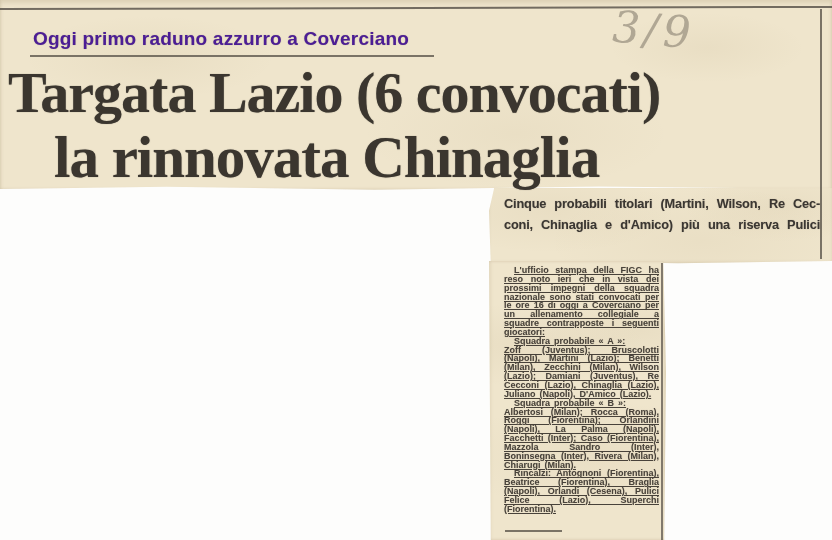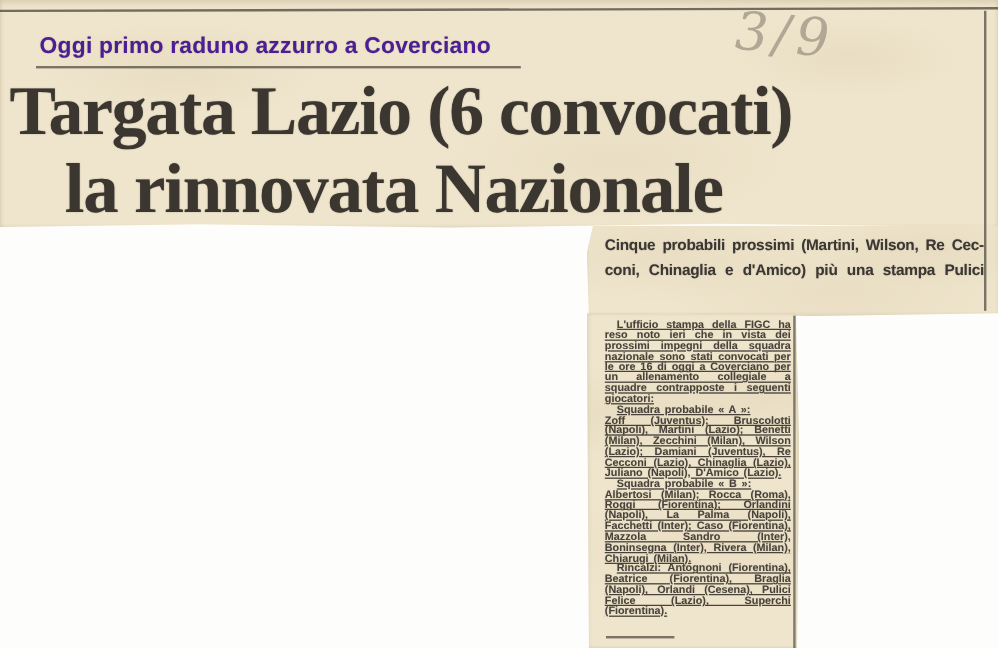--- a/index.html
+++ b/index.html
@@ -98,26 +98,26 @@
   <div class="rule kicker-underline"></div>
   <div class="rule rule-col"></div>
   <div class="rule rule-end"></div>
 
   <div class="kicker">Oggi primo raduno azzurro a Coverciano</div>
 
   <div class="handnote">3/9</div>
 
   <h1 class="headline">
     <span class="hl1">Targata Lazio (6 convocati)</span>
-    <span class="hl2">la rinnovata Nazionale</span>
+    <span class="hl2">la rinnovata Chinaglia</span>
   </h1>
 
   <div class="subtitle">
-    <div class="sline">Cinque probabili prossimi (Martini, Wilson, Re Cec-</div>
-    <div class="sline">coni, Chinaglia e d'Amico) più una stampa Pulici</div>
+    <div class="sline">Cinque probabili titolari (Martini, Wilson, Re Cec-</div>
+    <div class="sline">coni, Chinaglia e d'Amico) più una riserva Pulici</div>
   </div>
 
   <div class="bodycol">
     <p class="ind">L'ufficio stampa della FIGC ha reso noto ieri che in vista dei prossimi impegni della squadra nazionale sono stati convocati per le ore 16 di oggi a Coverciano per un allenamento collegiale a squadre contrapposte i seguenti giocatori:</p>
     <p class="ind">Squadra probabile « A »:</p>
     <p>Zoff (Juventus); Bruscolotti (Napoli), Martini (Lazio); Benetti (Milan), Zecchini (Milan), Wilson (Lazio); Damiani (Juventus), Re Cecconi (Lazio), Chinaglia (Lazio), Juliano (Napoli), D'Amico (Lazio).</p>
     <p class="ind">Squadra probabile « B »:</p>
     <p>Albertosi (Milan); Rocca (Roma), Roggi (Fiorentina); Orlandini (Napoli), La Palma (Napoli), Facchetti (Inter); Caso (Fiorentina), Mazzola Sandro (Inter), Boninsegna (Inter), Rivera (Milan), Chiarugi (Milan).</p>
     <p class="ind">Rincalzi: Antognoni (Fiorentina), Beatrice (Fiorentina), Braglia (Napoli), Orlandi (Cesena), Pulici Felice (Lazio), Superchi (Fiorentina).</p>
   </div>

